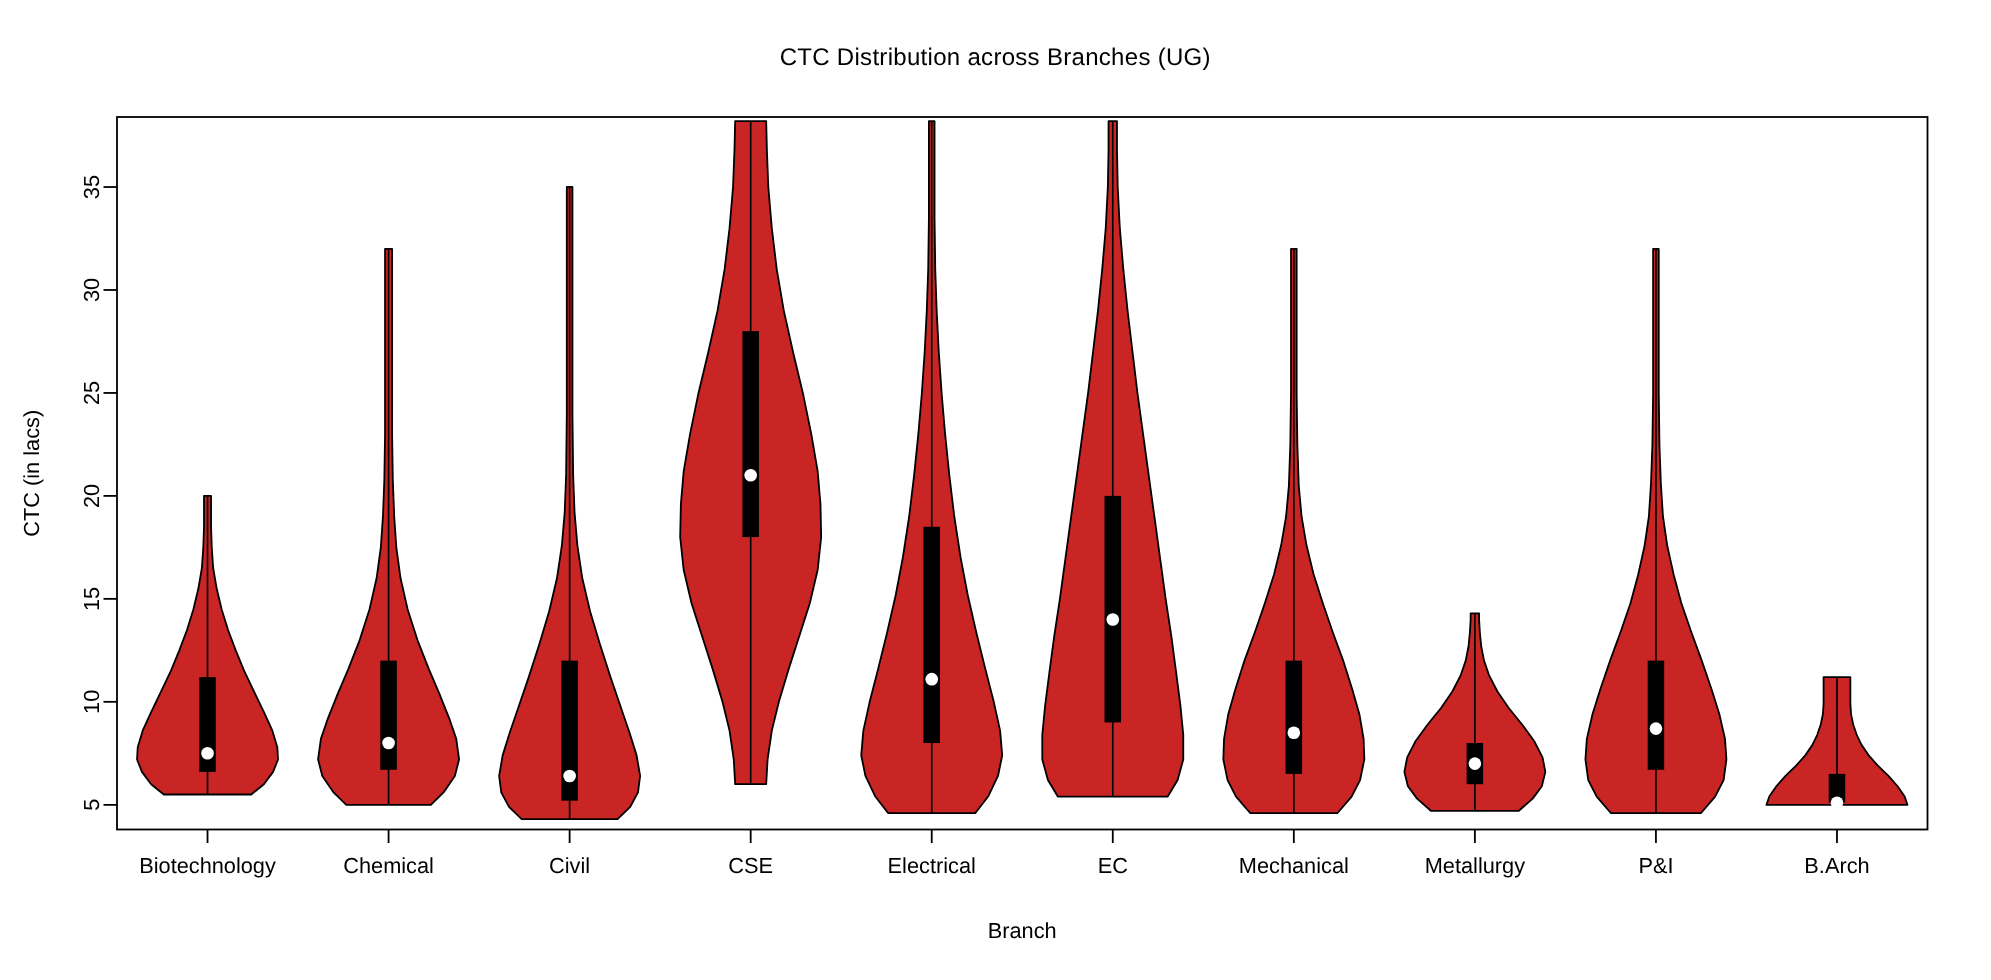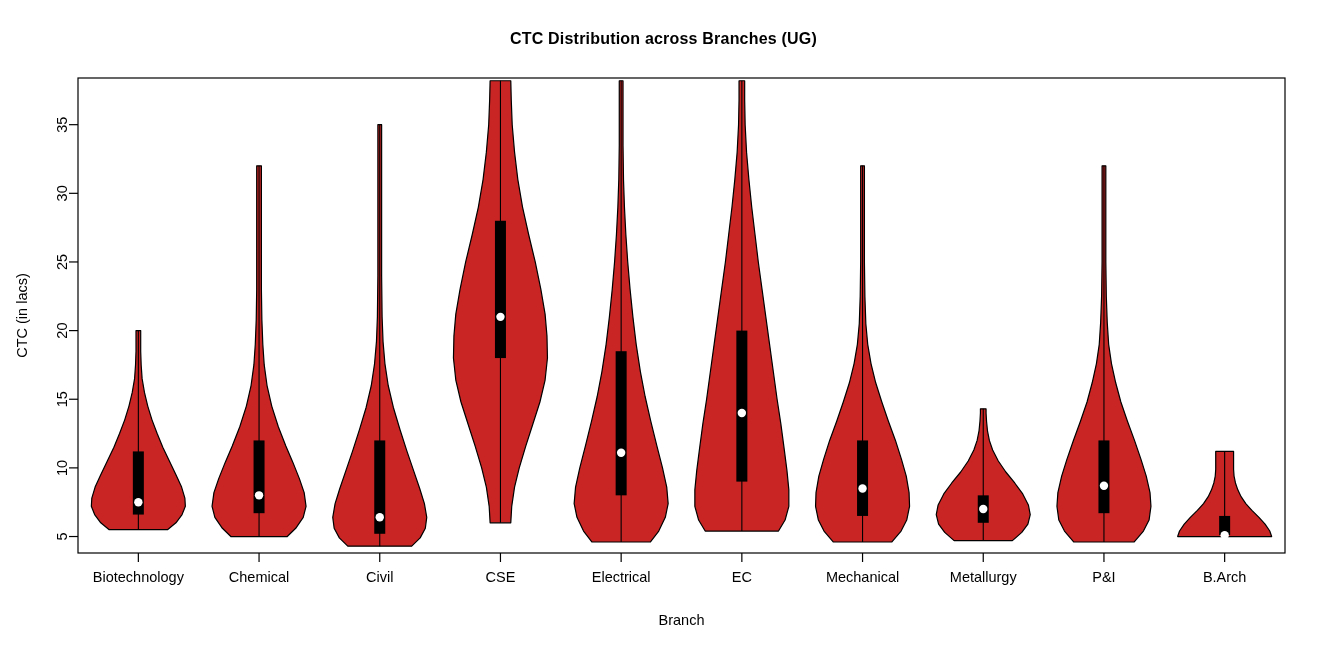--- a/index.html
+++ b/index.html
@@ -18,21 +18,21 @@
     background: #ffffff;
     overflow: hidden;
   }
   #chart-title {
     position: absolute;
     left: 0;
     top: 30px;
     width: 1327px;
     text-align: center;
     font-size: 16px;
-    font-weight: bold;
+    font-weight: normal;
     font-family: "Liberation Sans", sans-serif;
     letter-spacing: 0.2px;
     color: #000000;
   }
   #violin-svg {
     position: absolute;
     left: 0;
     top: 0;
   }
   .axis-label-text {

